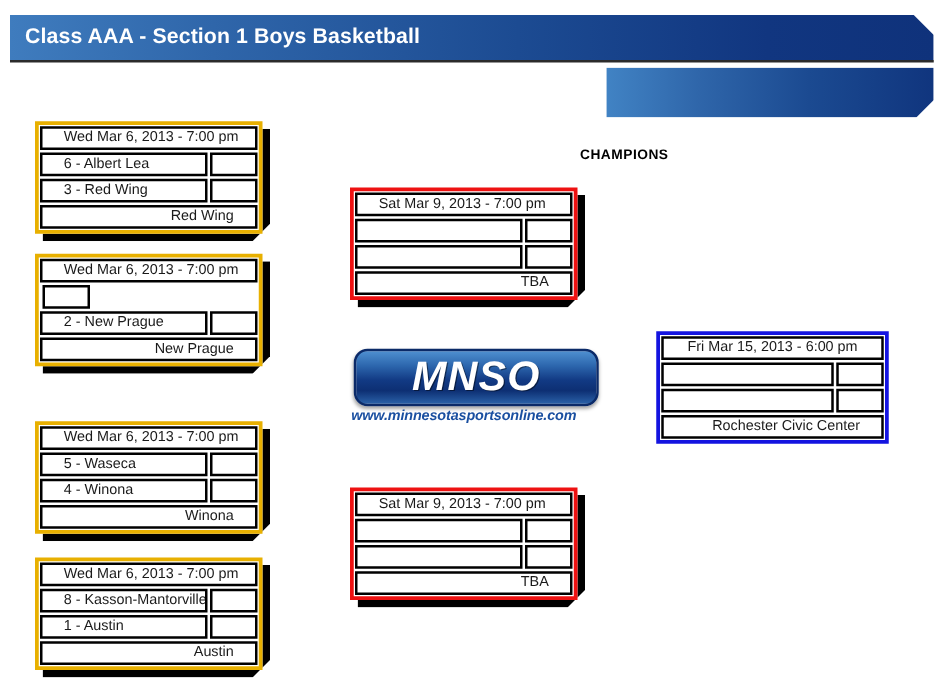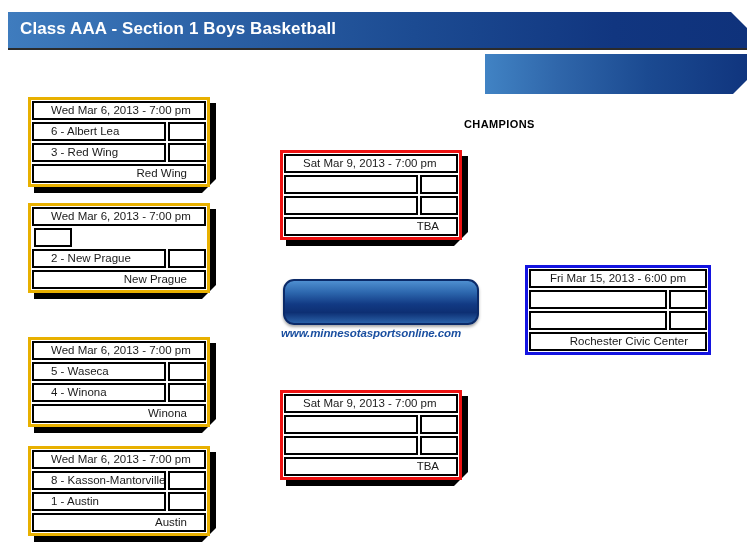--- a/index.html
+++ b/index.html
@@ -313,14 +313,15 @@
       <div class="cell score"></div>
     </div>
     <div class="row">
       <div class="cell winner centered">Rochester Civic Center</div>
     </div>
   </div>
 </div>
 
 <div id="mnso-logo">
   <div id="mnso-plate"></div>
+  <div id="mnso-word">MNSO</div>
   <div id="mnso-url">www.minnesotasportsonline.com</div>
 </div>
 
 </body></html>

